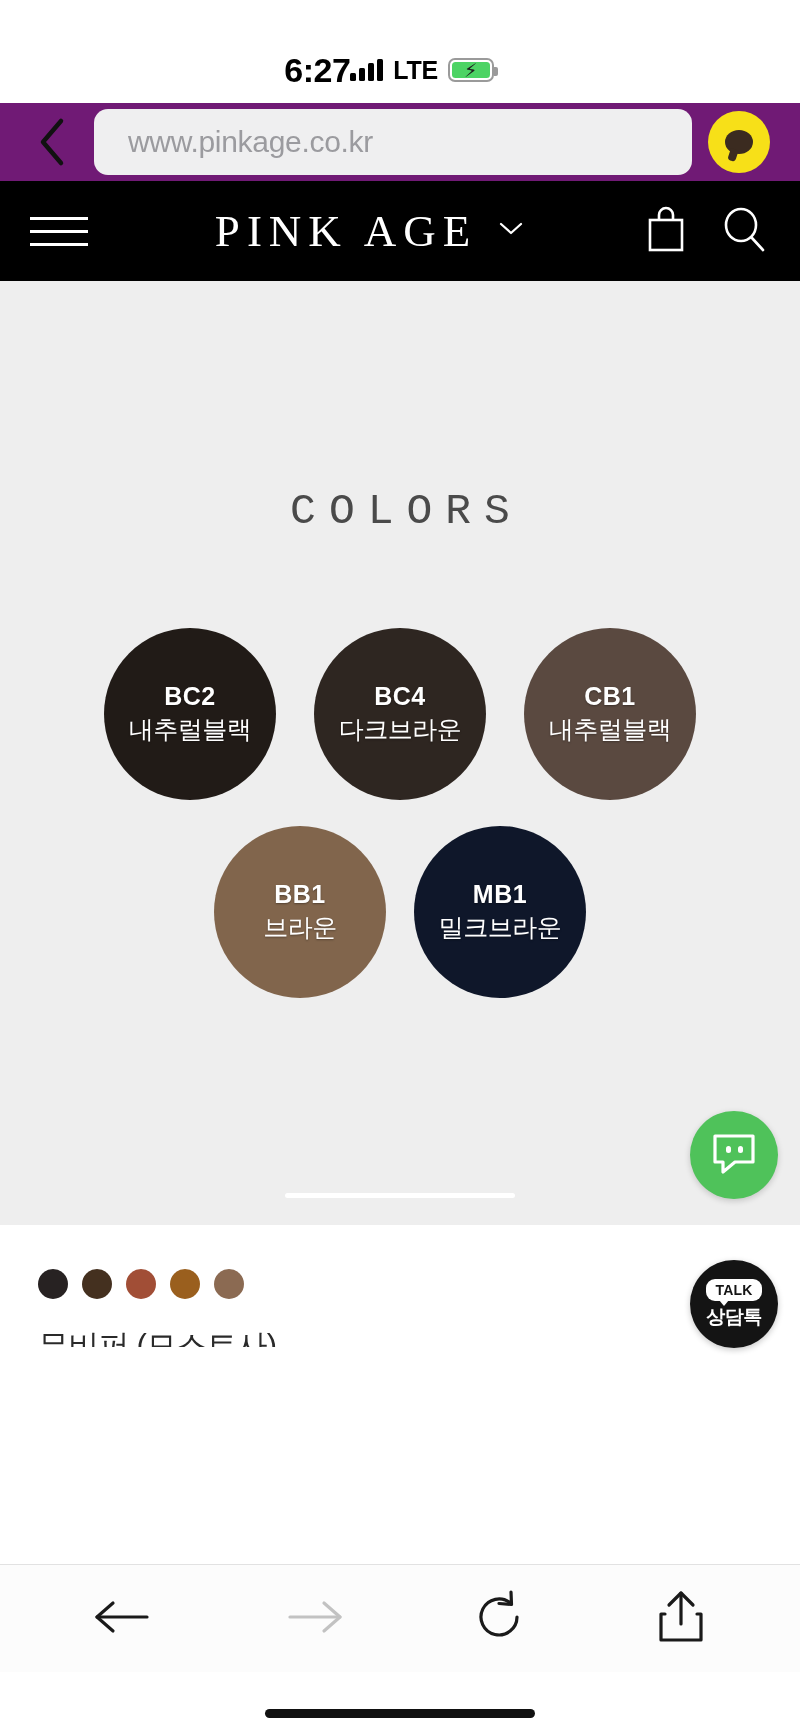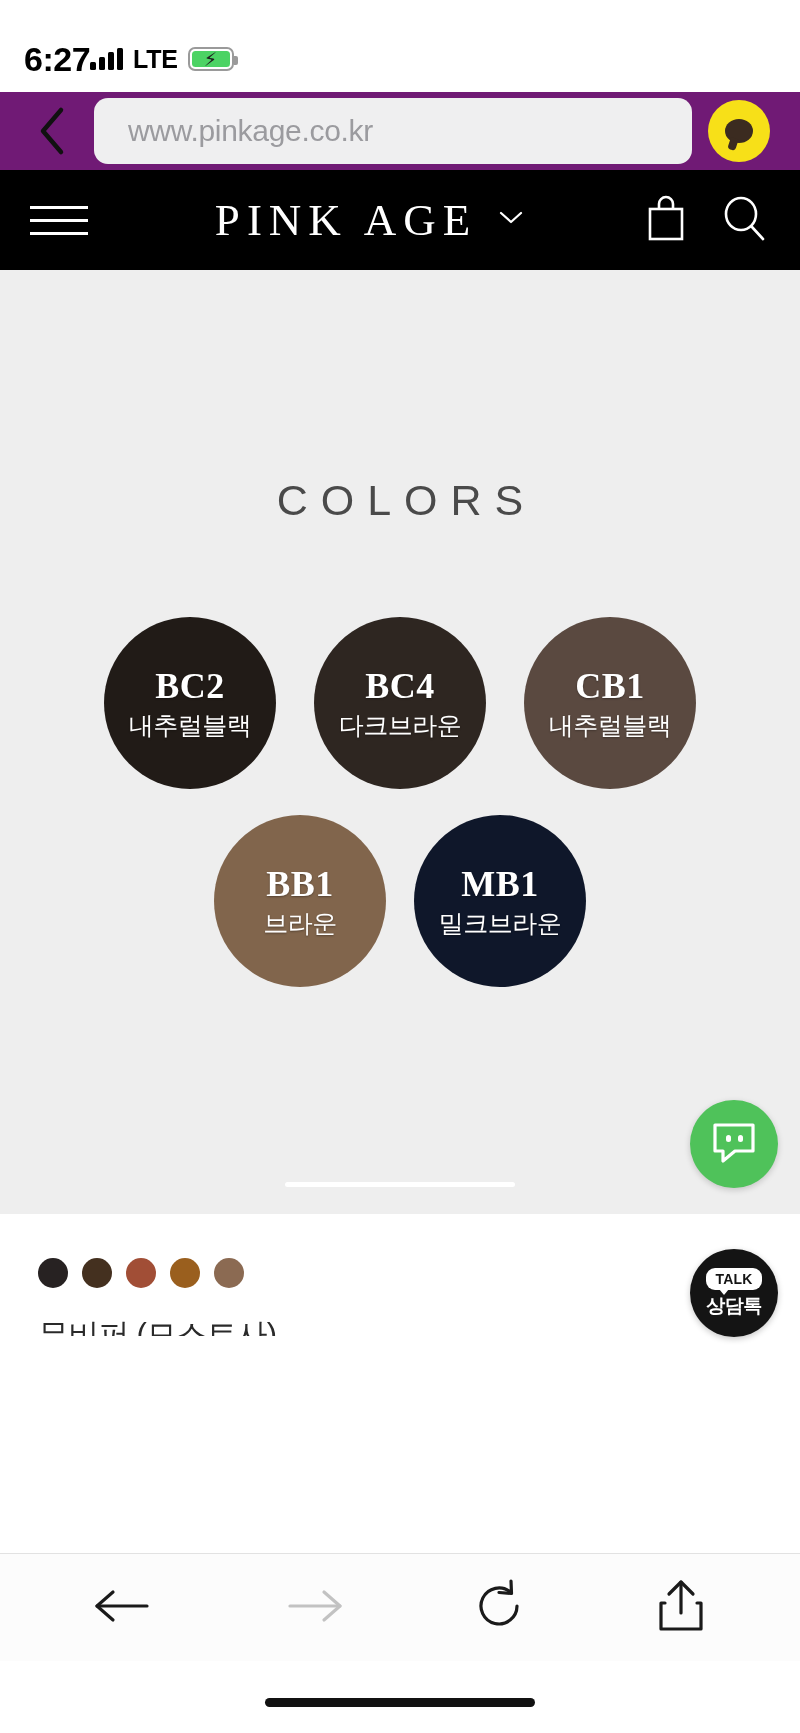--- a/index.html
+++ b/index.html
@@ -7,21 +7,21 @@
     width: 800px; height: 1733px;
     background: #ffffff;
     font-family: "Liberation Sans", "DejaVu Sans", sans-serif;
     overflow: hidden;
   }
   .phone { position: relative; width: 800px; height: 1733px; background:#fff; }
 
   
   .status-bar {
     height: 92px; display: flex; align-items: center;
-    justify-content: flex-start; padding: 26px 46px 0 24px;
+    justify-content: center; padding: 26px 46px 0 24px; margin-top: 11px;
   }
   .status-time {
     font-size: 34px; font-weight: 700; color: #000;
     letter-spacing: -0.5px;
   }
   .status-right { display: flex; align-items: center; gap: 10px; }
   .sig-bars { display: flex; align-items: flex-end; gap: 3px; height: 22px; }
   .sig-bars i { width: 6px; background: #000; border-radius: 1.5px; display:block; }
   .sig-bars i:nth-child(1) { height: 8px; }
   .sig-bars i:nth-child(2) { height: 13px; }
@@ -88,37 +88,36 @@
   }
   .chev-down { color:#fff; }
   .header-icons { display:flex; align-items:center; gap: 32px; flex:0 0 auto; }
 
   
   .content {
     background: #eeeeee; height: 944px; position: relative; overflow: hidden;
   }
   .colors-title {
     text-align: center; padding-top: 206px;
-    font-family: Liberation Sans, sans-serif;
+    font-family: Liberation Mono, monospace;
     font-size: 43px; letter-spacing: 13px; color: #4a4a4a;
     padding-left: 13px;
   }
   .swatch-rows { margin-top: 92px; }
   .swatch-row { display: flex; justify-content: center; }
   .swatch-row.row1 { gap: 38px; }
   .swatch-row.row2 { gap: 28px; margin-top: 26px; }
   .swatch {
     width: 172px; height: 172px; border-radius: 50%;
     display: flex; flex-direction: column; align-items: center; justify-content: center;
     color: #fff; gap: 2px;
   }
   .swatch .code {
-    font-size: 36px; font-weight: 700; letter-spacing: 0.5px;
+    font-size: 25px; font-weight: 700; letter-spacing: 0.5px;
     text-shadow: 0 1px 2px rgba(0,0,0,.35);
-    font-family: Liberation Serif, serif;
   }
   .swatch .ko {
     font-size: 25px; font-weight: 400; letter-spacing: -0.5px;
     text-shadow: 0 1px 2px rgba(0,0,0,.35);
   }
 
   
   .scroll-indicator {
     position: absolute; left: 50%; transform: translateX(-50%);
     bottom: 27px; width: 230px; height: 5px; background: #ffffff; border-radius: 3px;

